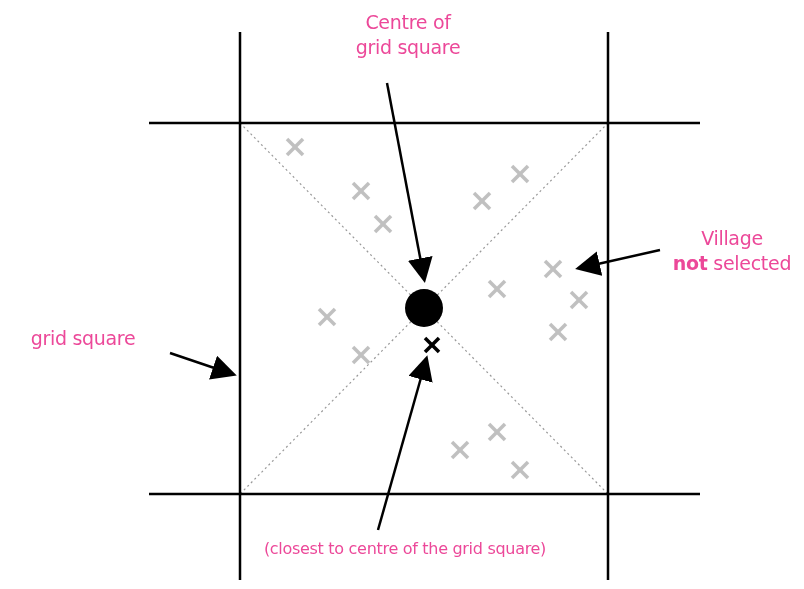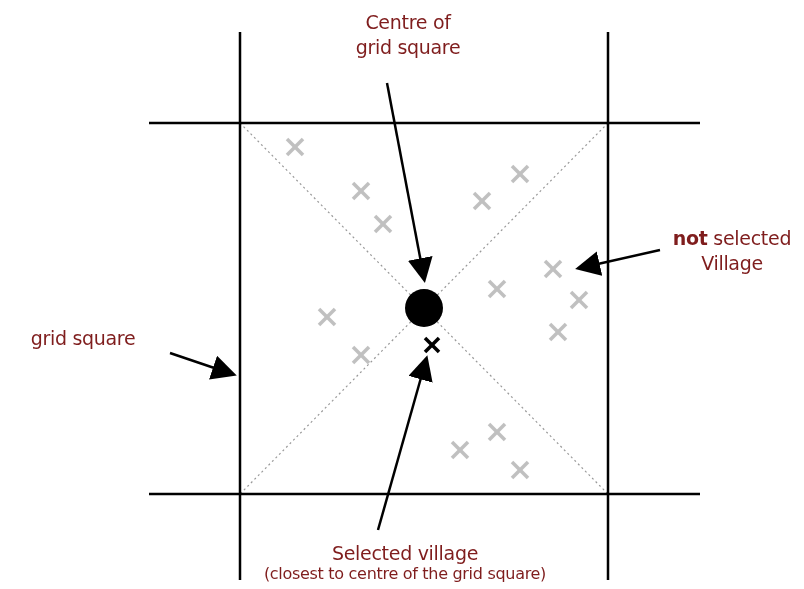--- a/index.html
+++ b/index.html
@@ -1,19 +1,19 @@
 <!DOCTYPE html>
 <html><head>
   <meta charset="utf-8">
   <style>
     html, body { margin: 0; padding: 0; background: #ffffff; }
     body { width: 804px; height: 589px; position: relative; overflow: hidden;
            font-family: "DejaVu Sans", sans-serif; color: #000; }
     svg.diagram { position: absolute; left: 0; top: 0; }
-    .label { position: absolute; text-align: center; font-size: 19px; line-height: 25px; color: #7f1d1d;
+    .label { position: absolute; text-align: center; font-size: 19px; line-height: 25px; color: #ec4899;
              font-family: "DejaVu Sans", sans-serif; letter-spacing: -0.3px; }
     .label .small { font-size: 16px; line-height: 16px; display: block; }
     .label b { font-weight: bold; }
   </style>
 </head>
 <body>
 
 <svg class="diagram" width="804" height="589" viewBox="0 0 804 589" xmlns="http://www.w3.org/2000/svg">
 
   <g stroke="#999999" stroke-width="1.2" stroke-dasharray="2,3">
@@ -106,24 +106,23 @@
     <line x1="378" y1="530" x2="426" y2="360" marker-end="url(#ah)"></line>
   </g>
 </svg>
 
 <div class="label" style="left:318px; top:10px; width:180px;">
   <div>Centre of</div>
   <div>grid square</div>
 </div>
 
 <div class="label" style="left:660px; top:226px; width:144px;">
+  <div>Village</div>
   <div><b>not</b><span style="white-space:pre"> selected</span></div>
-  <div>Village</div>
 </div>
 
 <div class="label" style="left:8px; top:326px; width:150px;">
   <div>grid square</div>
 </div>
 
 <div class="label" style="left:250px; top:541px; width:310px;">
-  <div>Selected village</div>
   <span class="small">(closest to centre of the grid square)</span>
 </div>
 
 </body></html>

